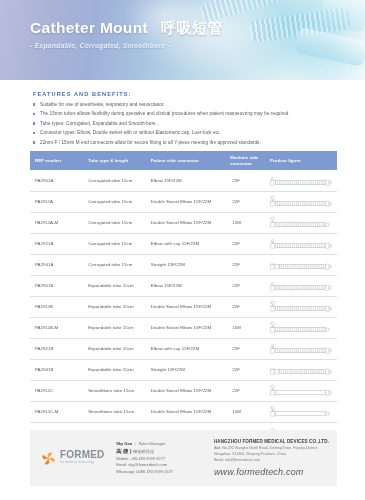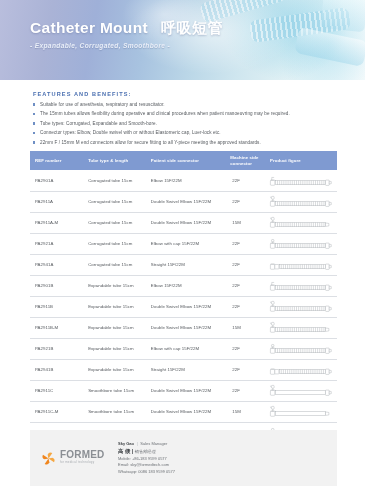--- a/index.html
+++ b/index.html
@@ -692,13 +692,20 @@
     <div class="contact-cn">
       <span>高 倐</span>
       <span class="sep">|</span>
       <span class="role">销售部经理</span>
     </div>
     <div class="contact-line">Mobile: +86-183 9599 0577</div>
     <div class="contact-line">Email: sky@formedtech.com</div>
     <div class="contact-line">Whatsapp: 0086 183 9599 0577</div>
   </div>
 
+  <div class="company-block">
+    <div class="company-name">HANGZHOU FORMED MEDICAL DEVICES CO.,LTD.</div>
+    <div class="company-line">Add: No.292 Xianghe North Road, Xinfeng Town, Fuyang District,</div>
+    <div class="company-line">Hangzhou, 311404, Zhejiang Province, China</div>
+    <div class="company-line">Email: info@formedtech.com</div>
+    <div class="company-url">www.formedtech.com</div>
+  </div>
 </div>
 
 </body></html>

